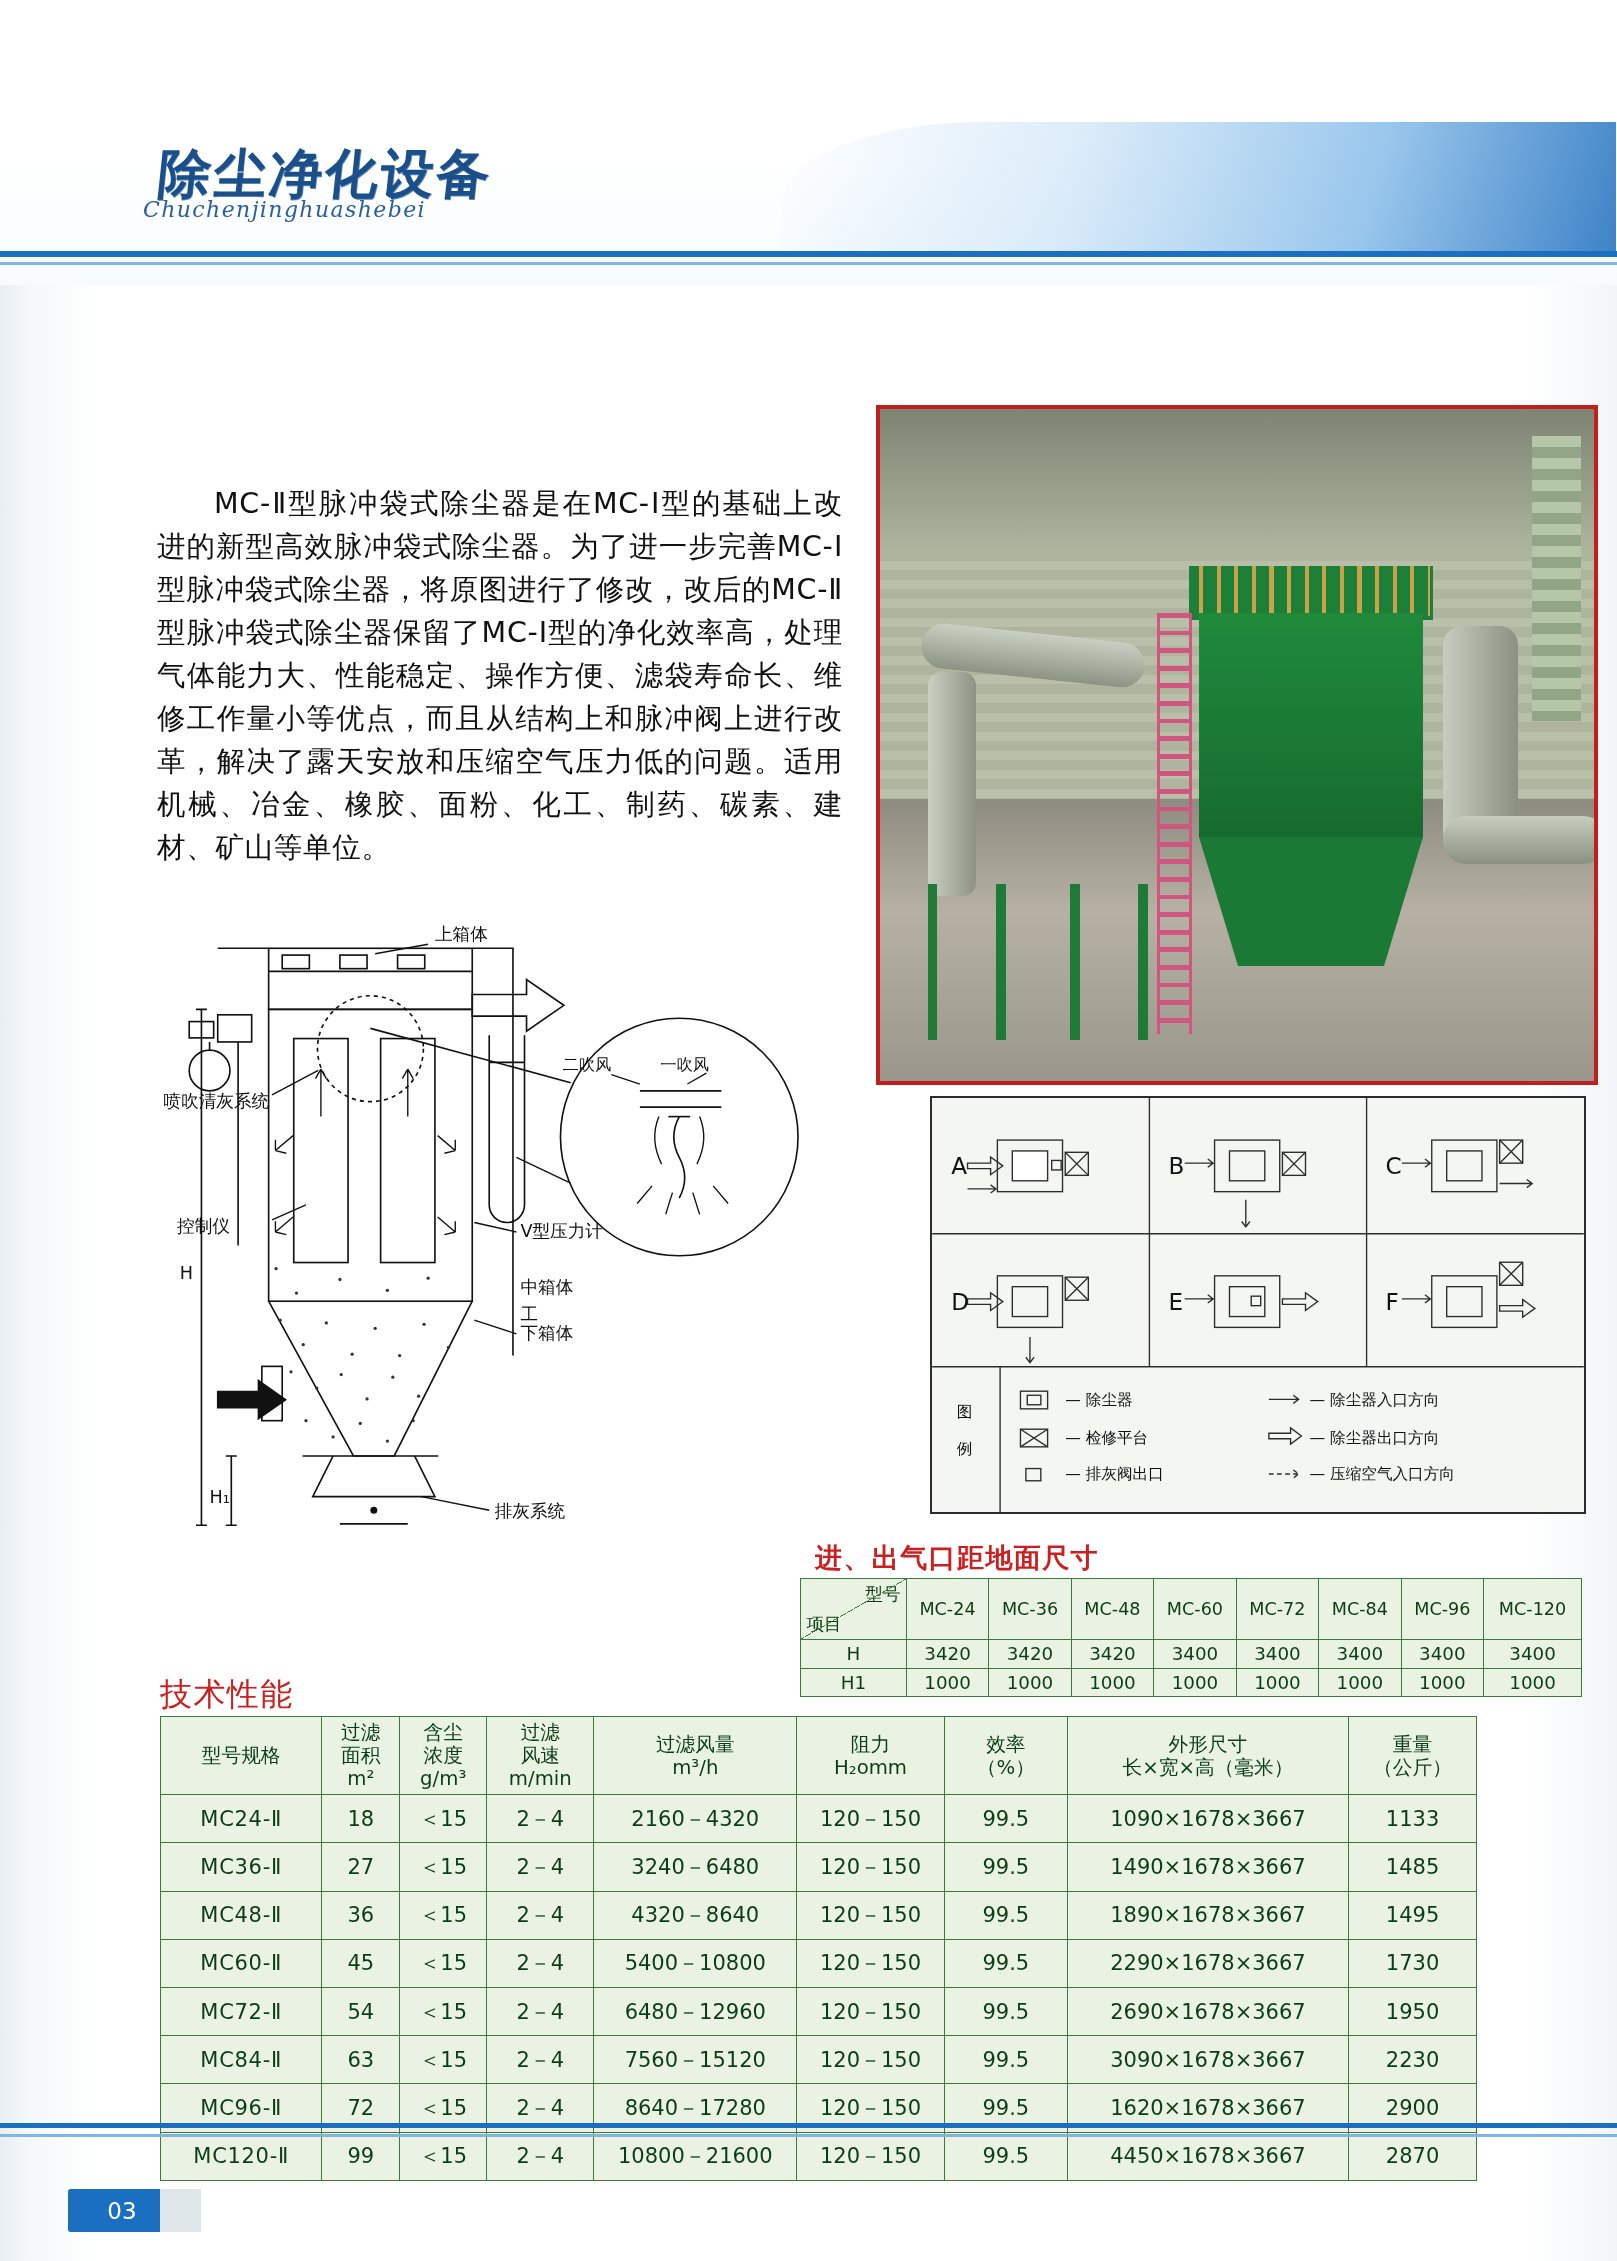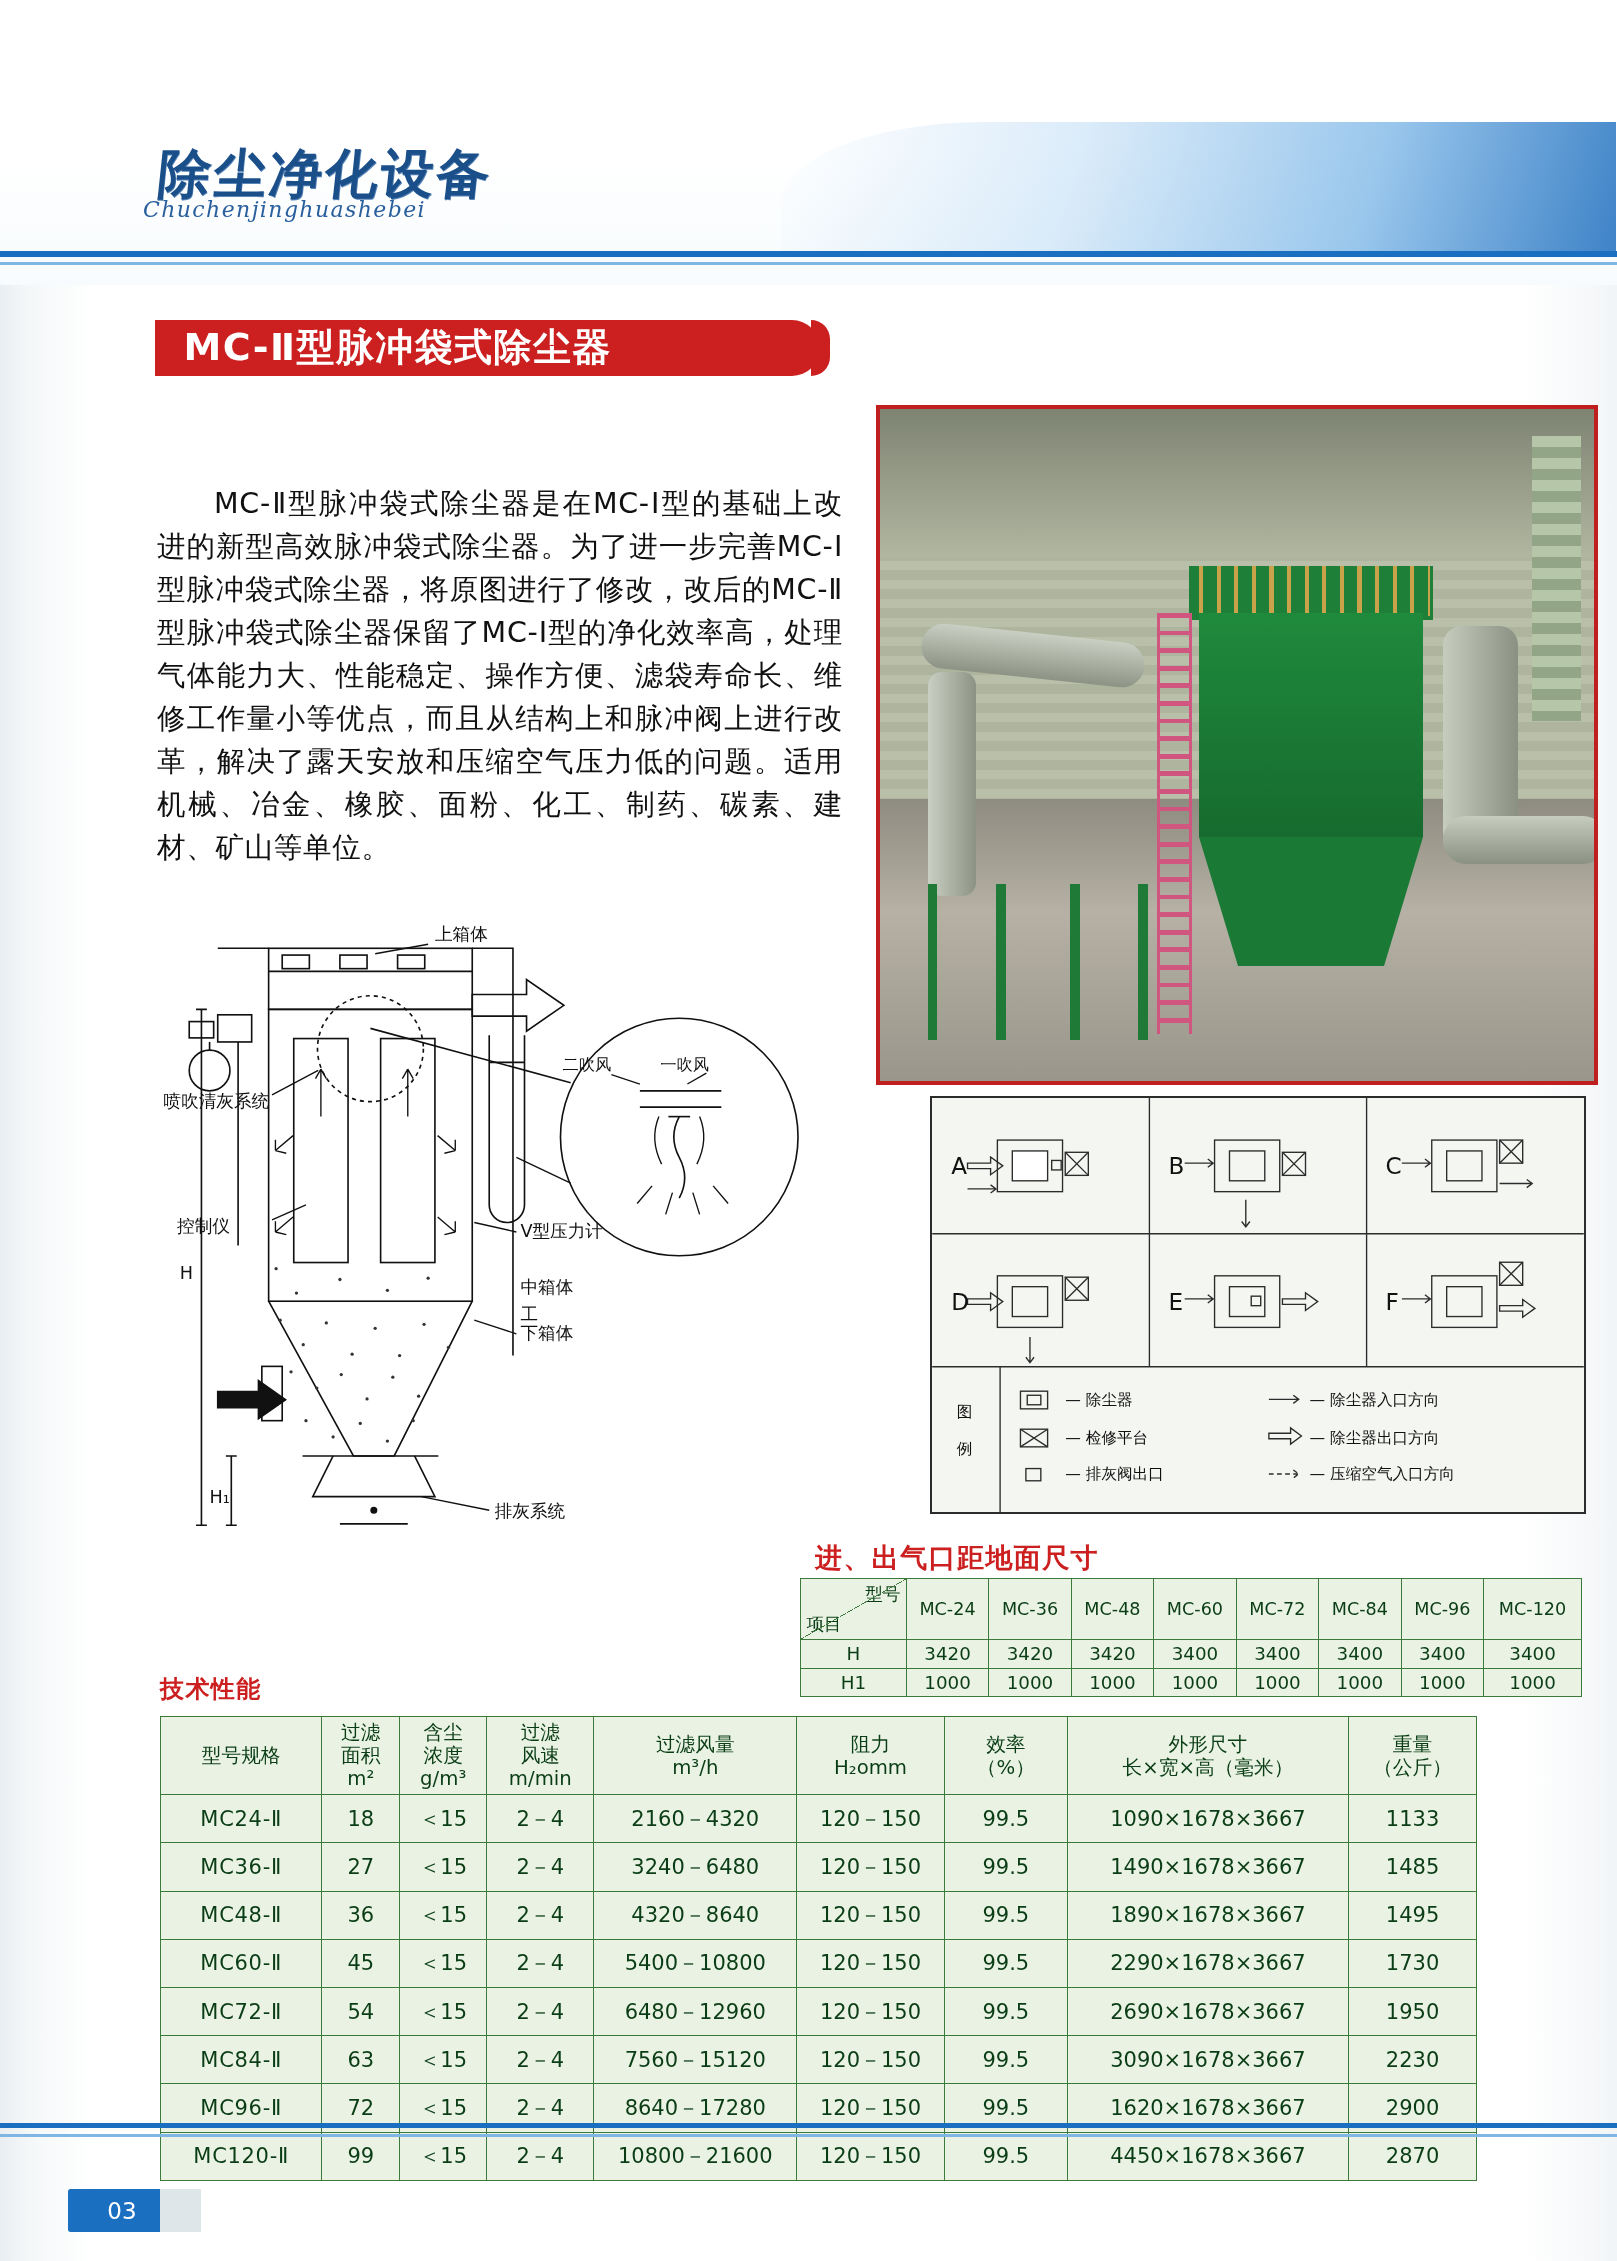--- a/index.html
+++ b/index.html
@@ -137,21 +137,21 @@
   .htab .corner span.a{position:absolute;right:5.4px;top:2.7px;font-size:17.6px;}
   .htab .corner span.b{position:absolute;left:5.4px;bottom:2.7px;font-size:17.6px;}
   .htab .corner:after{
     content:"";position:absolute;left:0;top:0;width:100%;height:100%;
     background:linear-gradient(to right bottom,transparent 49.6%,#3c7a3c 49.6%,#3c7a3c 50.4%,transparent 50.4%);
   }
   .htab .mdl{font-size:17.6px;line-height:20.4px;margin-left:20px;}
   
   .perf-title{
     position:absolute;left:160px;top:1673px;
-    font-size:24px;font-weight:bold;color:#cc1f1f;letter-spacing:1.4px;
+    font-size:32px;font-weight:normal;color:#cc1f1f;letter-spacing:1.4px;
   }
   .perf{
     position:absolute;left:160px;top:1716px;width:1317px;
     border-collapse:collapse;font-size:20.4px;color:#0a3d16;
   }
   .perf th,.perf td{
     border:1.4px solid #3c7a3c;text-align:center;padding:4.1px 2.7px;
     background:#eaf3e3;font-weight:normal;
   }
   .perf thead th{height:62px;line-height:23px;font-size:19.7px;}
@@ -177,24 +177,20 @@
 <div class="page">
 
   <div class="hdr-band">
     <div class="hdr-swoosh"></div>
     <div class="hdr-title">除尘净化设备</div>
     <div class="hdr-pinyin">Chuchenjinghuashebei</div>
   </div>
   <div class="hdr-rule1"></div>
   <div class="hdr-rule2"></div>
 
-  <div class="prod-title-wrap">
-    <div class="prod-title-bg"></div>
-    <div class="prod-title">MC-Ⅱ型脉冲袋式除尘器</div>
-  </div>
 
   <div class="intro">
     <span class="ind"></span><span>MC-Ⅱ型脉冲袋式除尘器是在MC-Ⅰ型的基础上改进的新型高效脉冲袋式除尘器。为了进一步完善MC-Ⅰ型脉冲袋式除尘器，将原图进行了修改，改后的MC-Ⅱ型脉冲袋式除尘器保留了MC-Ⅰ型的净化效率高，处理气体能力大、性能稳定、操作方便、滤袋寿命长、维修工作量小等优点，而且从结构上和脉冲阀上进行改革，解决了露天安放和压缩空气压力低的问题。适用机械、冶金、橡胶、面粉、化工、制药、碳素、建材、矿山等单位。</span>
   </div>
 
   <div class="photo">
     <div class="ph-sky"></div>
     <div class="ph-wallshadow"></div>
     <div class="ph-ground"></div>
     <div class="ph-stack"></div>

